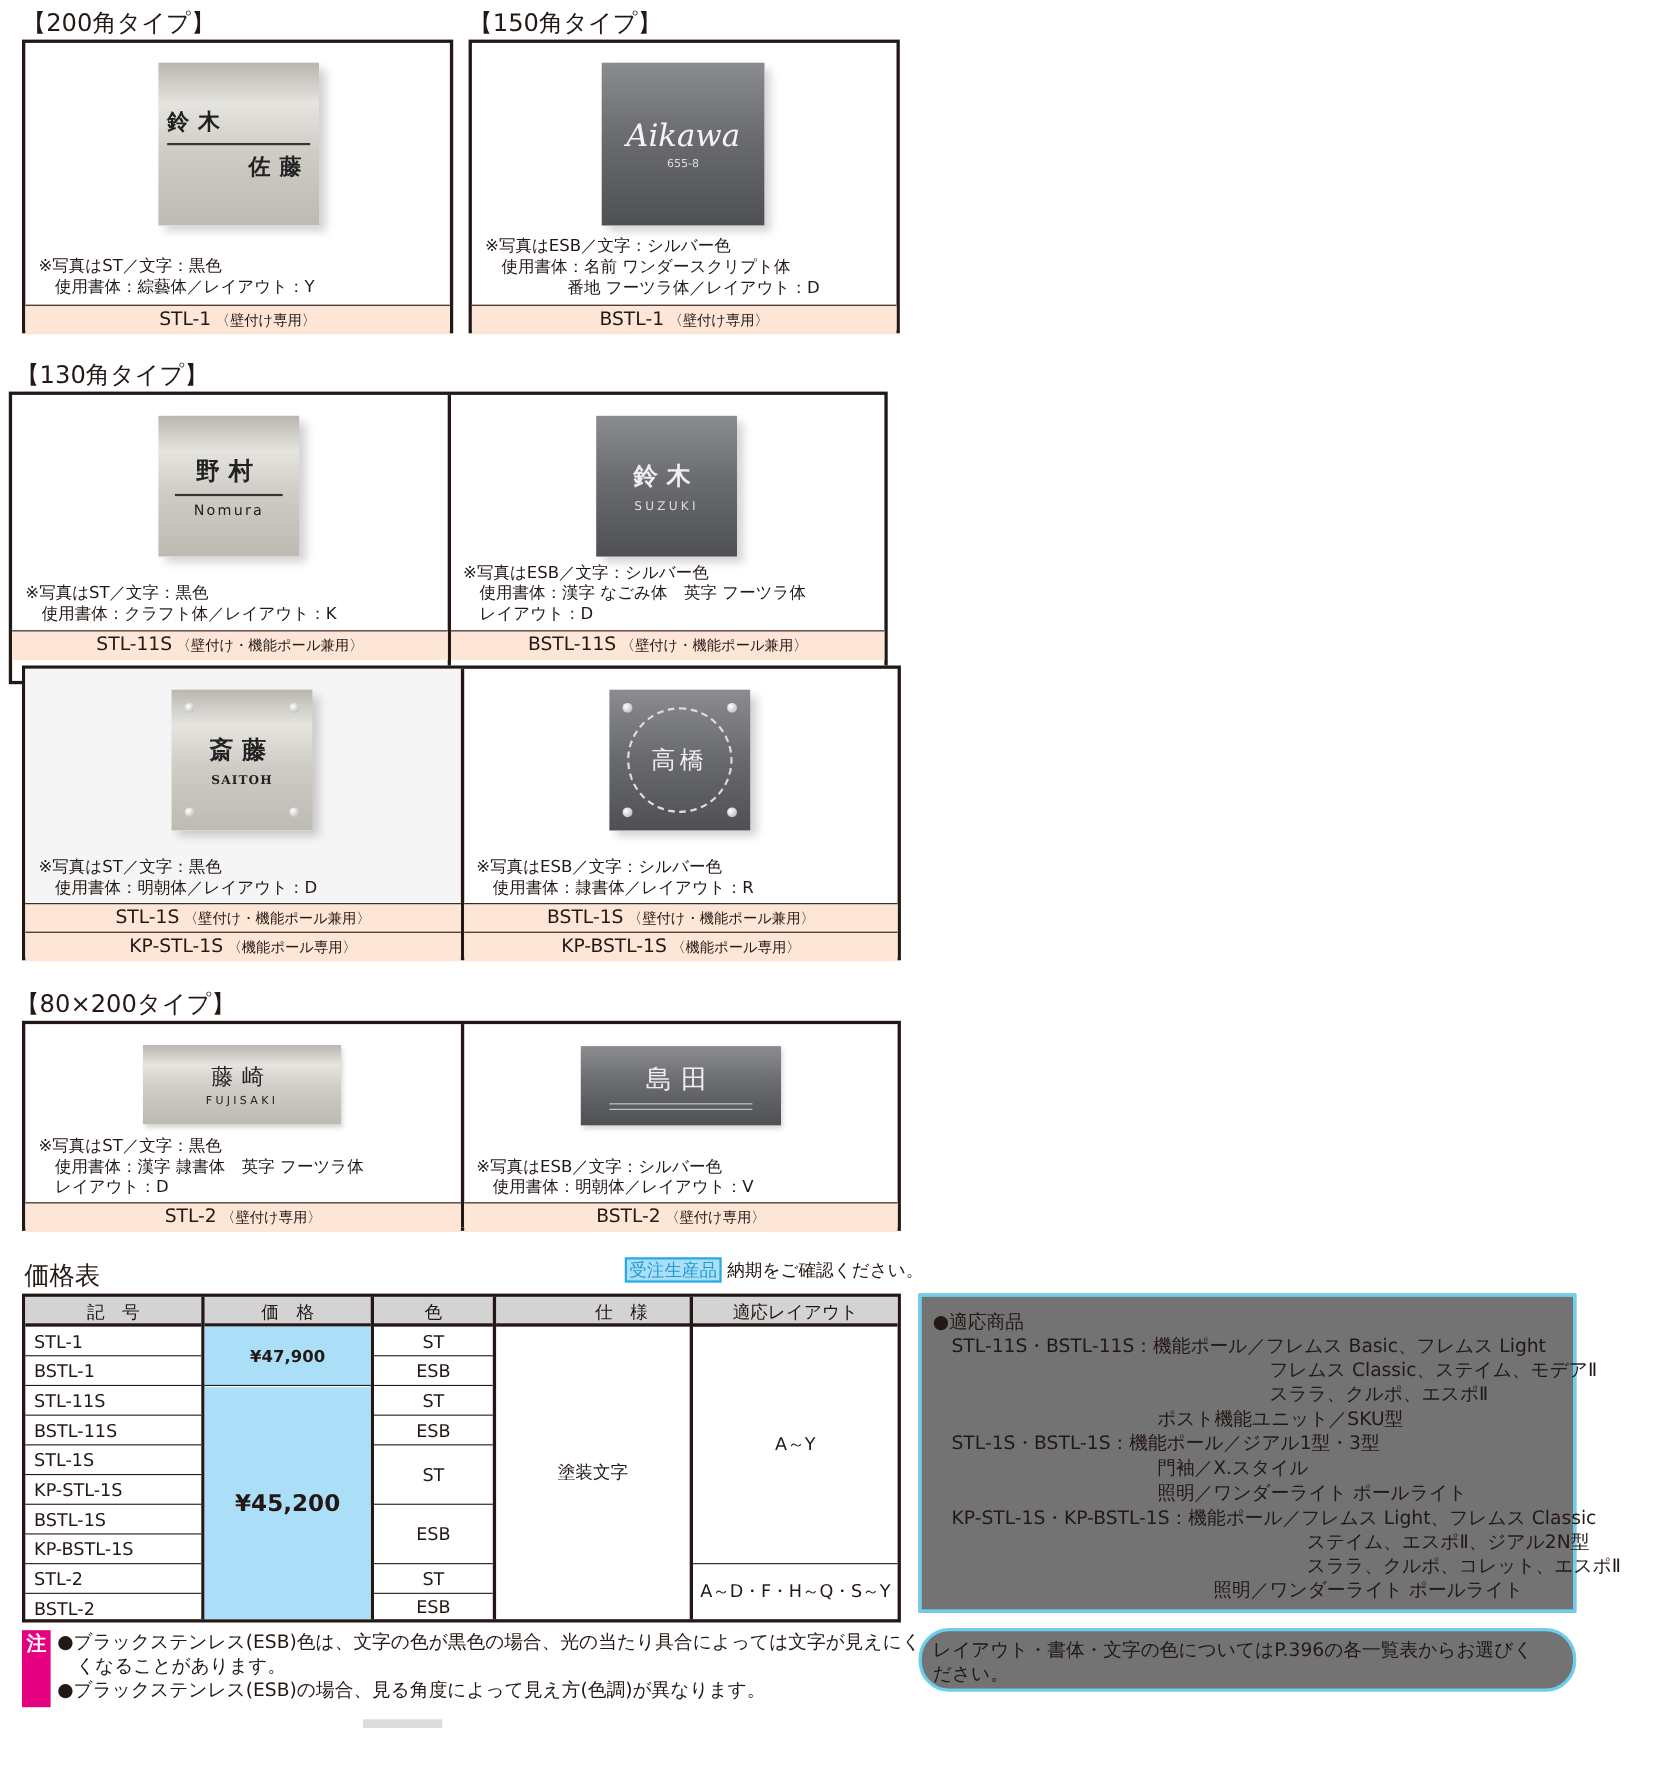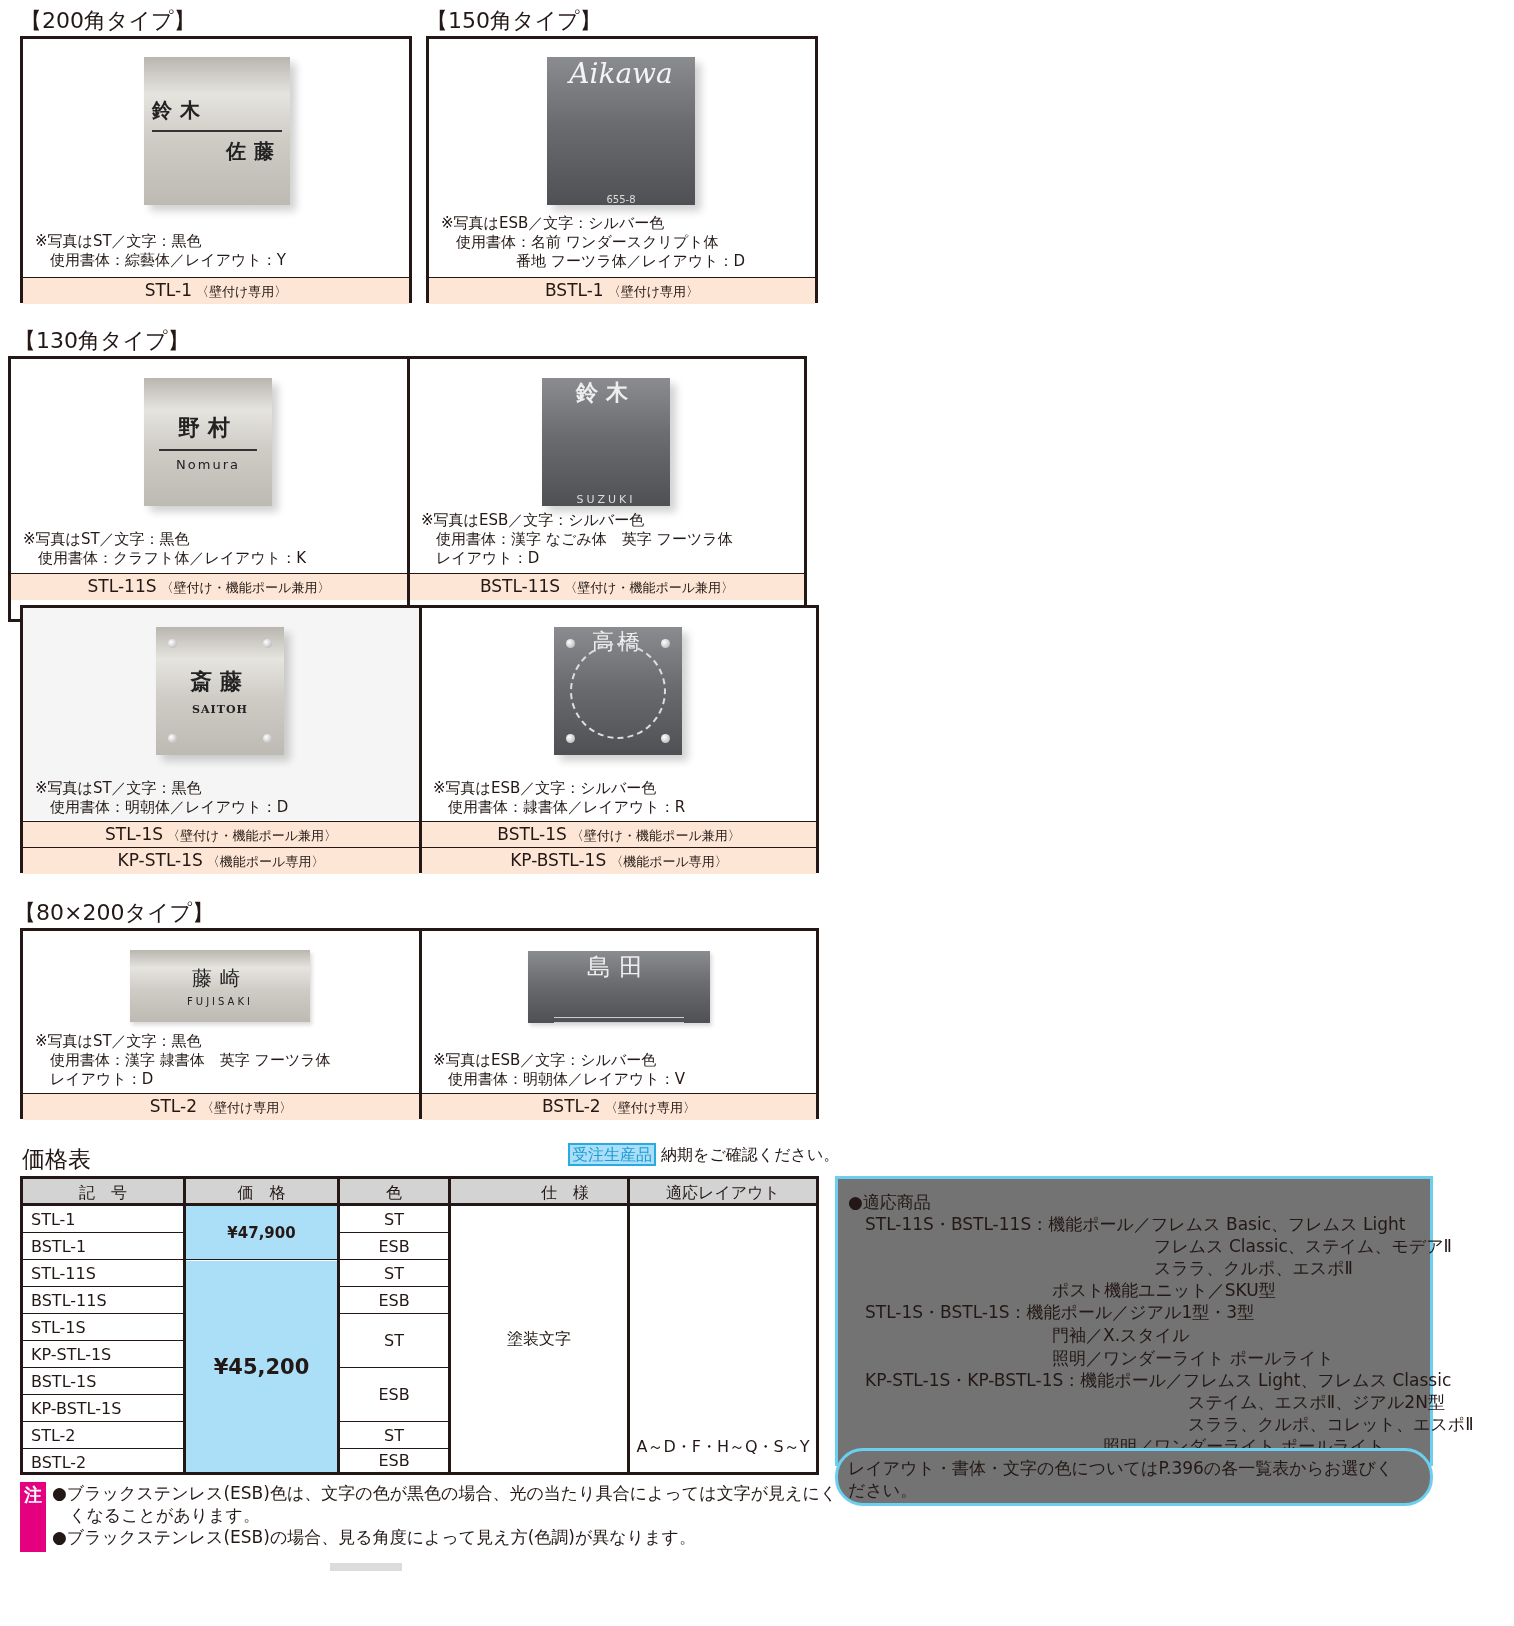--- a/index.html
+++ b/index.html
@@ -9,21 +9,21 @@
   .sec-title { position:absolute; font-size:22px; letter-spacing:0px; white-space:nowrap; }
   .box { position:absolute; border:3px solid #231815; box-sizing:border-box; background:#fff; }
   .vdiv { position:absolute; top:0; bottom:0; width:3px; background:#231815; }
   .label-bar { position:absolute; left:0; right:0; background:#fde6d6; border-top:1px solid #231815;
                text-align:center; font-size:17px; line-height:24px; white-space:nowrap; }
   .label-bar .sub { font-size:13px; margin-left:4px; }
   .caption { position:absolute; font-size:15px; line-height:19px; white-space:pre; }
   .plate { position:absolute; box-shadow:6px 6px 8px rgba(0,0,0,0.18); display:flex; flex-direction:column;
            align-items:center; justify-content:center; }
   .plate.st { background:linear-gradient(180deg,#b9b6b0 0%,#e6e4df 25%,#cfccc6 55%,#bdbab4 100%); color:#222; }
-  .plate.esb { background:linear-gradient(180deg,#8a8c90 0%,#6a6c70 45%,#4e5054 100%); color:#e8e8e8;justify-content:space-between; }
+  .plate.esb { background:linear-gradient(180deg,#8a8c90 0%,#6a6c70 45%,#4e5054 100%); color:#e8e8e8; }
   .plate .kanji { font-weight:bold; letter-spacing:8px; font-family:"DejaVu Serif","Liberation Serif",serif; }
   .plate .roman { font-size:11px; letter-spacing:3px; margin-top:6px; }
   .plate .line { height:2px; background:#333; }
   .dot { position:absolute; width:9px; height:9px; border-radius:50%; background:radial-gradient(circle at 35% 35%,#fff,#aaa); }
   
   .ptable { position:absolute; left:20px; top:1176px; width:799px; height:299px; border:3px solid #231815; box-sizing:border-box; }
   .ph { position:absolute; top:0; height:27px; background:#d3d3d3; border-bottom:3px solid #231815;
         text-align:center; font-size:16px; line-height:27px; box-sizing:border-box; }
   .pr { position:absolute; left:0; width:160px; height:27px; border-bottom:1px solid #231815; font-size:16px; line-height:27px; padding-left:8px; box-sizing:border-box; }
   .pc { position:absolute; text-align:center; font-size:16px; box-sizing:border-box; display:flex; align-items:center; justify-content:center; }
@@ -171,20 +171,21 @@
   <div class="pc" style="left:317px;top:54px;width:108px;height:27px;border-bottom:1px solid #231815;">ESB</div>
   <div class="pc" style="left:317px;top:81px;width:108px;height:27px;border-bottom:1px solid #231815;">ST</div>
   <div class="pc" style="left:317px;top:108px;width:108px;height:27px;border-bottom:1px solid #231815;">ESB</div>
   <div class="pc" style="left:317px;top:135px;width:108px;height:54px;border-bottom:1px solid #231815;">ST</div>
   <div class="pc" style="left:317px;top:189px;width:108px;height:54px;border-bottom:1px solid #231815;">ESB</div>
   <div class="pc" style="left:317px;top:243px;width:108px;height:27px;border-bottom:1px solid #231815;">ST</div>
   <div class="pc" style="left:317px;top:270px;width:108px;height:23px;">ESB</div>
 
   <div class="pc" style="left:428px;top:27px;width:176px;height:266px;">塗装文字</div>
 
+  <div class="pc" style="left:607px;top:27px;width:186px;height:216px;border-bottom:1px solid #231815;">A～Y</div>
   <div class="pc" style="left:607px;top:243px;width:186px;height:50px;">A～D・F・H～Q・S～Y</div>
 </div>
 
 <div class="abs" style="left:20px;top:1482px;width:26px;height:70px;background:#e4007f;color:#fff;font-weight:bold;font-size:18px;text-align:center;line-height:26px;">注</div>
 <div class="abs" style="left:52px;top:1482px;font-size:17px;line-height:22px;white-space:pre;"><span>●ブラックステンレス(ESB)色は、文字の色が黒色の場合、光の当たり具合によっては文字が見えにく</span>
 <span>　くなることがあります。</span>
 <span>●ブラックステンレス(ESB)の場合、見る角度によって見え方(色調)が異なります。</span></div>
 <div class="abs" style="left:330px;top:1563px;width:72px;height:8px;background:#dcdcdc;"></div>
 
 <div class="info" style="left:835px;top:1176px;width:598px;height:290px;">
@@ -195,16 +196,16 @@
   <div class="info-line" style="left:10px;top:100px;">　　　　　　　　　　　　ポスト機能ユニット／SKU型</div>
   <div class="info-line" style="left:10px;top:122px;">　STL-1S・BSTL-1S：機能ポール／ジアル1型・3型</div>
   <div class="info-line" style="left:10px;top:145px;">　　　　　　　　　　　　門袖／X.スタイル</div>
   <div class="info-line" style="left:10px;top:168px;">　　　　　　　　　　　　照明／ワンダーライト ポールライト</div>
   <div class="info-line" style="left:10px;top:190px;">　KP-STL-1S・KP-BSTL-1S：機能ポール／フレムス Light、フレムス Classic</div>
   <div class="info-line" style="left:10px;top:212px;">　　　　　　　　　　　　　　　　　　　　ステイム、エスポⅡ、ジアル2N型</div>
   <div class="info-line" style="left:10px;top:234px;">　　　　　　　　　　　　　　　　　　　　スララ、クルポ、コレット、エスポⅡ</div>
   <div class="info-line" style="left:10px;top:256px;">　　　　　　　　　　　　　　　照明／ワンダーライト ポールライト</div>
 </div>
 
-<div class="info" style="left:835px;top:1448px;width:598px;height:58px;border-radius:28px;">
+<div class="info" style="left:835px;top:1480px;width:598px;height:58px;border-radius:28px;">
   <div class="info-line" style="left:10px;top:6px;">レイアウト・書体・文字の色についてはP.396の各一覧表からお選びく</div>
   <div class="info-line" style="left:10px;top:28px;">ださい。</div>
 </div>
 
 </body></html>

